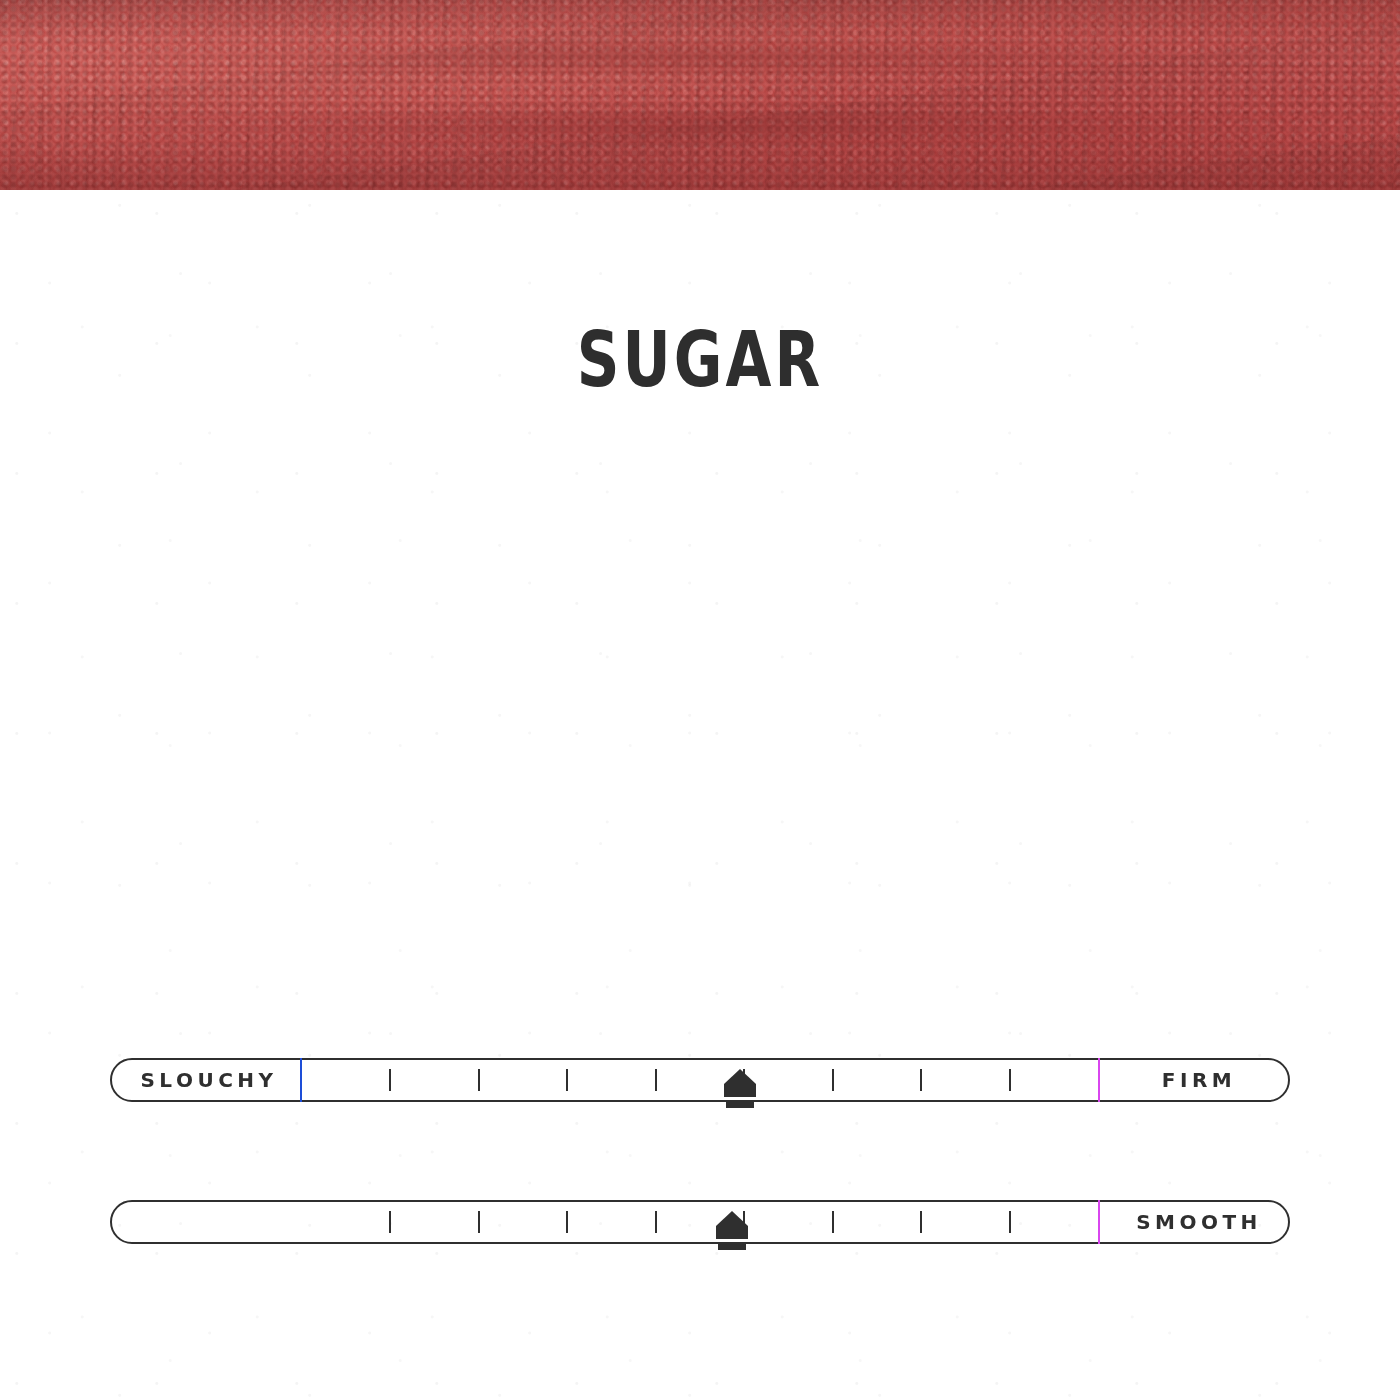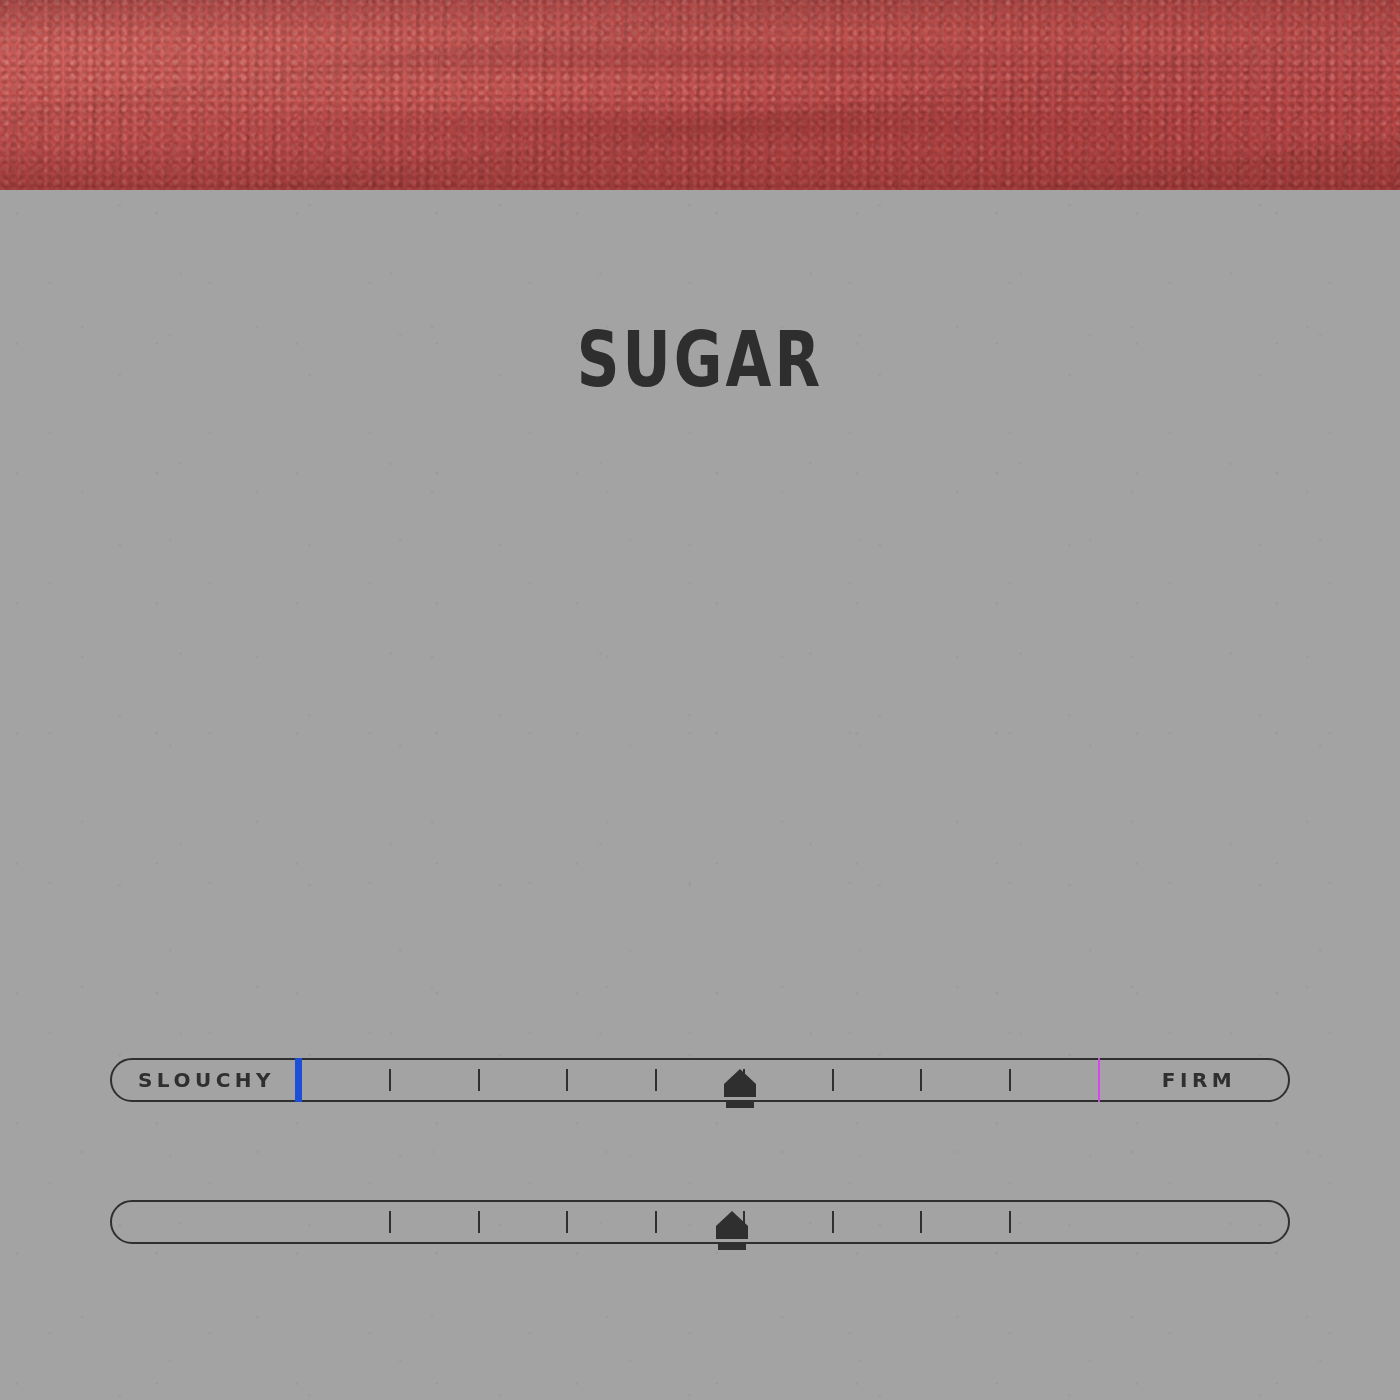--- a/index.html
+++ b/index.html
@@ -81,21 +81,21 @@
       radial-gradient(ellipse 95% 140% at 50% 40%, rgba(0,0,0,0) 55%, rgba(90,25,25,0.22) 100%);
   }
 
   
   #card-body {
     position: absolute;
     top: 190px;
     left: 0;
     width: 1400px;
     height: 1210px;
-    background: #a3a3a3;
+    background: #ffffff;
   }
   .paper-speck {
     position: absolute;
     inset: 0;
     background-image:
       radial-gradient(circle at 12% 18%, rgba(0,0,0,0.05) 0 1px, rgba(0,0,0,0) 2px),
       radial-gradient(circle at 63% 9%, rgba(0,0,0,0.045) 0 1px, rgba(0,0,0,0) 2px),
       radial-gradient(circle at 31% 62%, rgba(0,0,0,0.04) 0 1px, rgba(0,0,0,0) 2px),
       radial-gradient(circle at 86% 44%, rgba(0,0,0,0.04) 0 1px, rgba(0,0,0,0) 2px),
       radial-gradient(circle at 47% 83%, rgba(0,0,0,0.04) 0 1px, rgba(0,0,0,0) 2px),
@@ -161,21 +161,21 @@
     font-family: "DejaVu Sans", sans-serif;
     font-weight: bold;
     font-size: 20px;
     letter-spacing: 4.5px;
     color: #2f2f2f;
     box-sizing: border-box;
   }
   .slider-label.left {
     left: 0;
     width: 192px;
-    border-right: 7px solid #1d4ed8;
+    border-right: 2px solid #1d4ed8;
     border-radius: 22px 0 0 22px;
     padding-left: 8px;
   }
   .slider-label.right {
     right: 0;
     width: 192px;
     border-left: 2px solid #d946ef;
     border-radius: 0 22px 22px 0;
     padding-left: 8px;
   }
@@ -230,20 +230,21 @@
     <div class="thumb" style="left: 629.8px;">
       <svg width="44" height="46" viewBox="0 0 44 46" aria-hidden="true">
         <polygon points="22,0 38,15 38,28 6,28 6,15" fill="#2f2f2f"></polygon>
         <rect x="8" y="33" width="28" height="6" fill="#2f2f2f"></rect>
       </svg>
     </div>
   </div>
 
   <div class="slider" id="slider-texture">
     <div class="slider-track"></div>
+    <div class="slider-label right">SMOOTH</div>
     <div class="ticks">
         <div class="tick" style="left: 279.444px;"></div>
         <div class="tick" style="left: 367.889px;"></div>
         <div class="tick" style="left: 456.333px;"></div>
         <div class="tick" style="left: 544.778px;"></div>
         <div class="tick" style="left: 633.222px;"></div>
         <div class="tick" style="left: 721.667px;"></div>
         <div class="tick" style="left: 810.111px;"></div>
         <div class="tick" style="left: 898.556px;"></div>
       </div>

